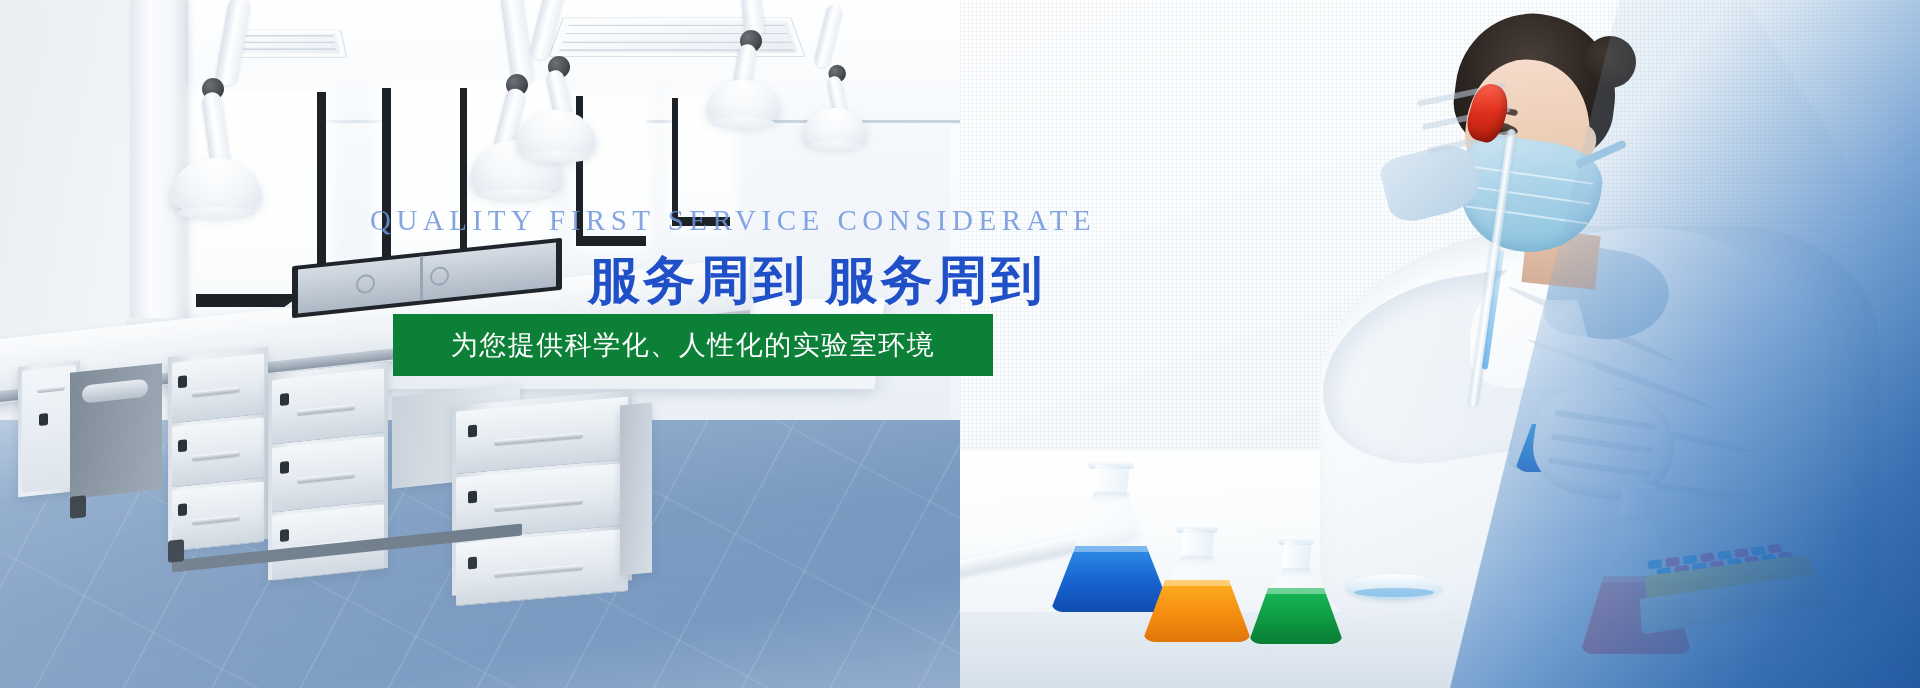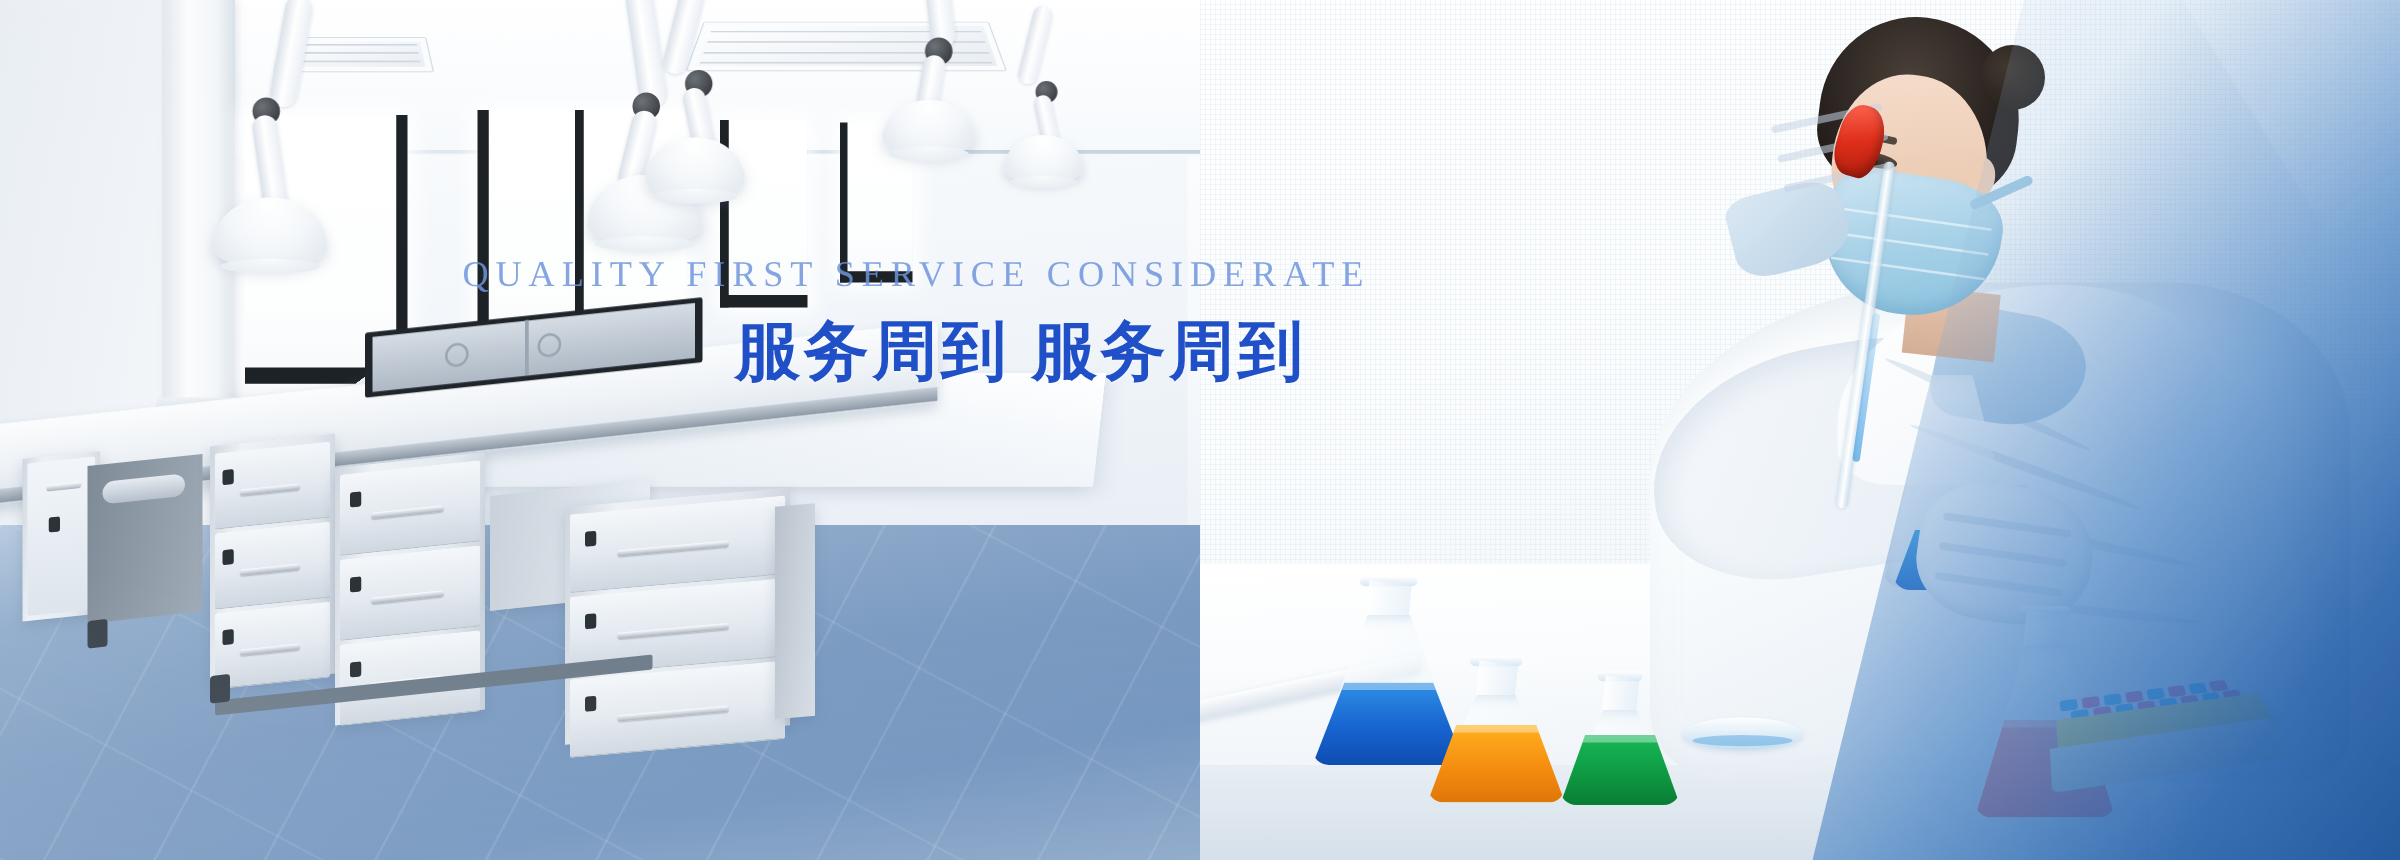--- a/index.html
+++ b/index.html
@@ -624,15 +624,18 @@
 
     <div class="blue-wash"></div>
     <div class="blue-wash-2"></div>
   </div>
 
   <div class="overlay">
     <div class="eyebrow">QUALITY  FIRST  SERVICE  CONSIDERATE</div>
 
     <div class="headline">服务周到 服务周到</div>
 
+    <div class="greenbar">
+      <span>为您提供科学化、人性化的实验室环境</span>
+    </div>
   </div>
 
 </div>
 
 </body></html>

